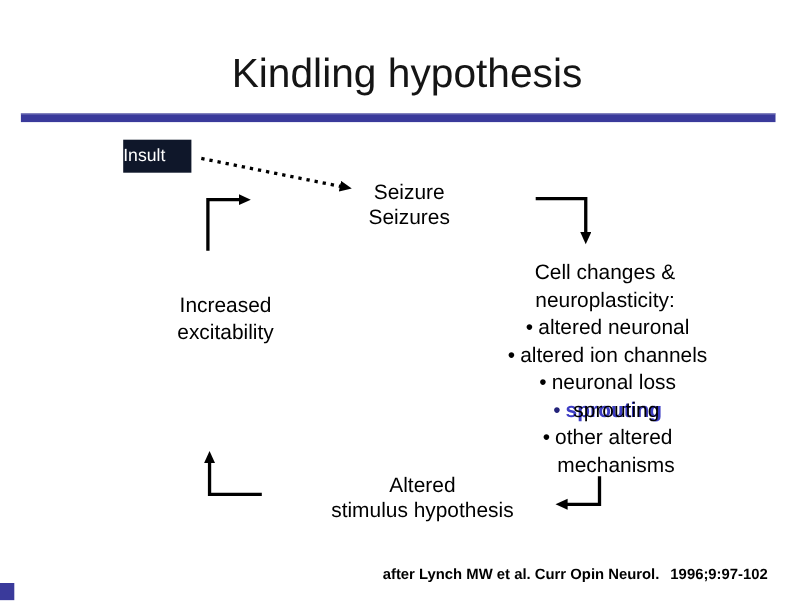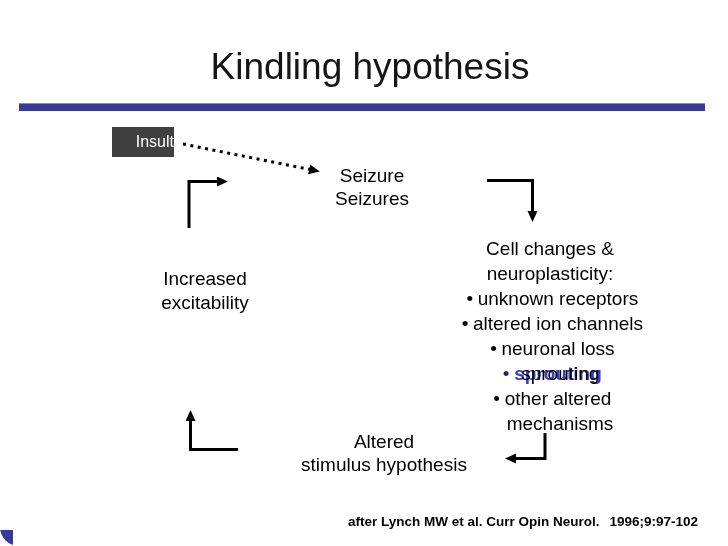--- a/index.html
+++ b/index.html
@@ -3,36 +3,35 @@
 <meta charset="utf-8">
 <style>
   html,body{margin:0;padding:0;background:#ffffff;}
   .slide{
     position:relative;
     width:728px;height:546px;
     background:#ffffff;
     overflow:hidden;
     font-family:"Liberation Sans","DejaVu Sans",sans-serif;
     color:#000;
-    border-radius:19px;
   }
   .title{
     position:absolute;left:0;top:46px;width:740px;
     text-align:center;
     font-size:37px;font-weight:400;color:#151515;
     letter-spacing:0px;margin:0;
   }
   .rule{
     position:absolute;left:19px;top:103px;width:686px;height:7px;
     background:#3a3a9b;border-top:1px solid #8a8ac0;
   }
   .insult-box{
     position:absolute;left:112px;top:127px;width:62px;height:30px;
-    background:#404040;color:#ffffff;
-    font-size:16px;line-height:30px;text-align:right;
+    background:#0f172a;color:#ffffff;
+    font-size:16px;line-height:30px;text-align:left;
   }
   .arrow-layer{
     position:absolute;left:0;top:0;width:728px;height:546px;
     pointer-events:none;
   }
   .txt{position:absolute;font-size:19px;line-height:25px;}
   .center{text-align:center;}
   .seizures{left:298px;top:164px;width:148px;line-height:23px;}
   .increased{left:148px;top:267px;width:114px;line-height:24px;}
   .cellblock{left:435px;top:236px;width:230px;}
@@ -87,21 +86,21 @@
 
   <div class="txt center increased">
     <div>Increased</div>
     <div>excitability</div>
   </div>
 
   <div class="txt cellblock">
     <div class="line">Cell changes &amp;</div>
     <div class="line">neuroplasticity:</div>
     <div class="line">
-      <span class="bullet">•</span><span>unknown receptors</span>
+      <span class="bullet">•</span><span>altered neuronal</span>
     </div>
     <div class="line">
       <span class="bullet">•</span><span>altered ion channels</span>
     </div>
     <div class="line">
       <span class="bullet">•</span><span>neuronal loss</span>
     </div>
     <div class="line">
       <span class="bullet sprout-bullet">•</span><span class="sprout-wrap"><span class="sprout-blue">sprouting</span><span class="sprout-black">sprouting</span></span>
     </div>

